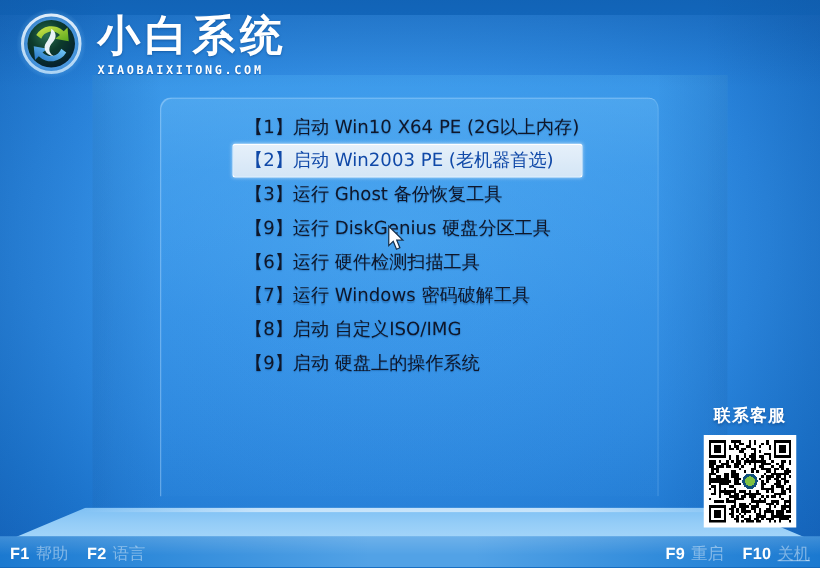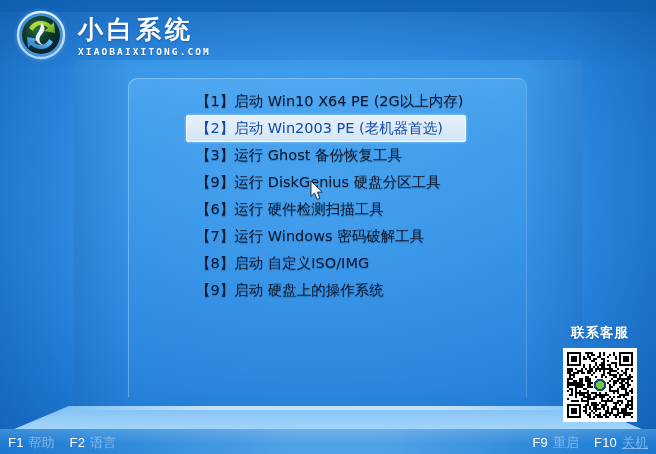--- a/index.html
+++ b/index.html
@@ -130,21 +130,21 @@
     align-items: center;
     gap: 5px;
     font-size: 13px;
     line-height: 1;
     white-space: nowrap;
   }
   .keys.left  { left: 8px; }
   .keys.right { right: 8px; margin-left: 26px; }
   .k-code {
     color: #ffffff;
-    font-weight: 400;
+    font-weight: 700;
     letter-spacing: 0.2px;
   }
   .k-label {
     color: rgba(255,255,255,0.42);
     margin-right: 10px;
   }
   .keys.right .k-label:last-child { margin-right: 0; text-decoration: underline; }
 
   
   .logo-wrap {
@@ -157,21 +157,21 @@
   }
   .logo-mark {
     position: relative;
     width: 58px;
     height: 58px;
     flex: 0 0 auto;
   }
   .brand-block { position: relative; top: 2px; }
   .brand-cn {
     font-family: "DejaVu Sans", "Liberation Sans", sans-serif;
-    font-size: 25px;
+    font-size: 34px;
     font-weight: 700;
     color: #ffffff;
     letter-spacing: 4px;
     line-height: 1.05;
     text-shadow: 0 1px 2px rgba(0,50,110,0.45);
   }
   .brand-en {
     font-family: "DejaVu Sans Mono", "Liberation Mono", monospace;
     font-size: 9.5px;
     font-weight: 700;

